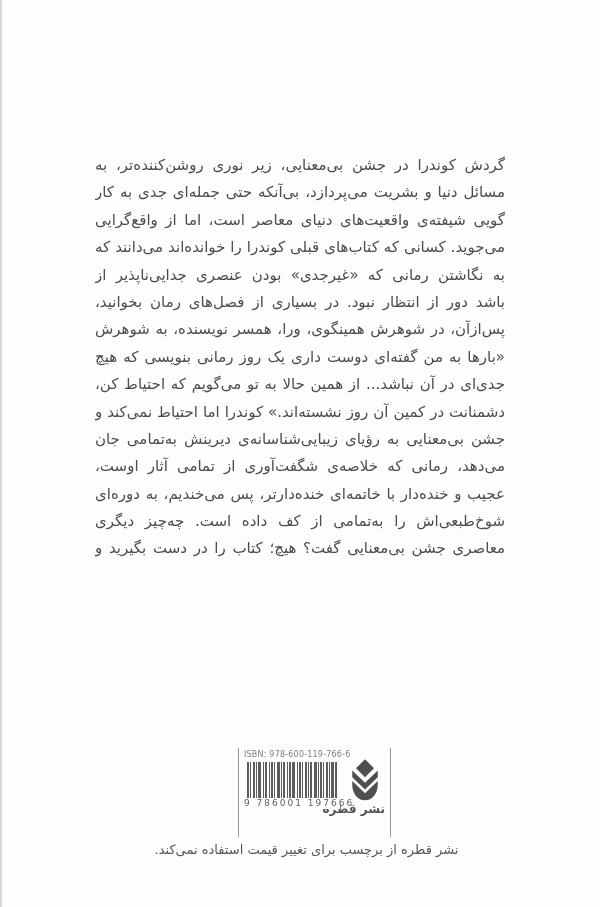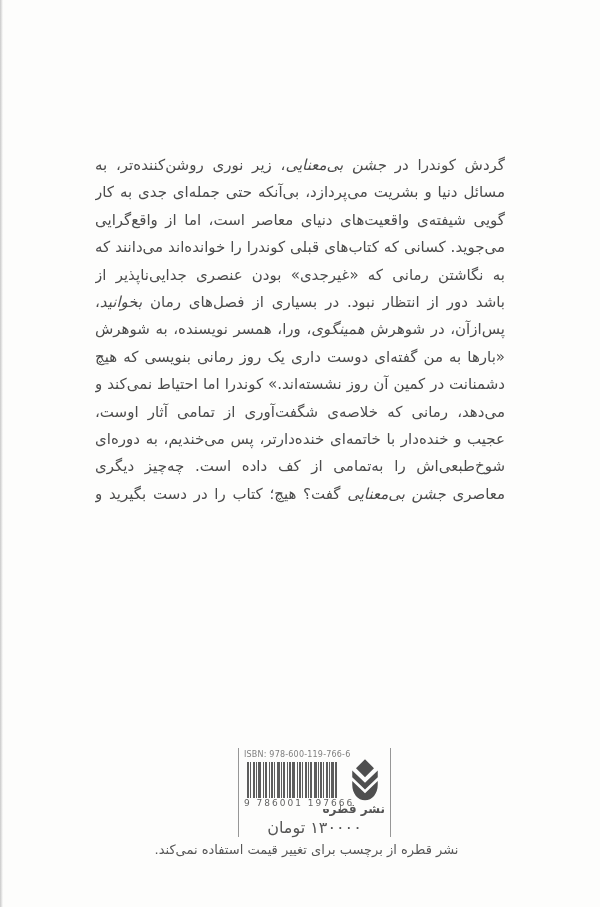--- a/index.html
+++ b/index.html
@@ -21,21 +21,21 @@
     color:#4c4c4c;
     font-size:15px;
   }
   .synopsis .line{
     height:27.4px;
     line-height:27.4px;
     text-align:justify;
     text-align-last:justify;
     overflow:hidden;
   }
-  .synopsis .it{font-style:italic;}
+  .synopsis .it{}
   
   .barcode-block{
     position:absolute;
     left:238px;top:748px;
     width:153px;height:89px;
     box-sizing:border-box;
     border-left:1px solid #979797;
     border-right:1px solid #979797;
     padding-top:2px;
   }
@@ -82,21 +82,23 @@
 
   <div class="synopsis" dir="rtl">
       <div class="line"><span>گردش کوندرا در </span><span class="it">جشن بی‌معنایی</span><span>، زیر نوری روشن‌کننده‌تر، به مهم‌ترین</span></div>
       <div class="line"><span>مسائل دنیا و بشریت می‌پردازد، بی‌آنکه حتی جمله‌ای جدی به کار برد،</span></div>
       <div class="line"><span>گویی شیفته‌ی واقعیت‌های دنیای معاصر است، اما از واقع‌گرایی دوری</span></div>
       <div class="line"><span>می‌جوید. کسانی که کتاب‌های قبلی کوندرا را خوانده‌اند می‌دانند که میل</span></div>
       <div class="line"><span>به نگاشتن رمانی که «غیرجدی» بودن عنصری جدایی‌ناپذیر از پیکره‌ی آن</span></div>
       <div class="line"><span>باشد دور از انتظار نبود. در بسیاری از فصل‌های رمان </span><span class="it">بخوانید</span><span>، گوته و</span></div>
       <div class="line"><span>پس‌ازآن، در شوهرش </span><span class="it">همینگوی</span><span>، ورا، همسر نویسنده، به شوهرش می‌گوید:</span></div>
       <div class="line"><span>«بارها به من گفته‌ای دوست داری یک روز رمانی بنویسی که هیچ کلمه‌ی</span></div>
+      <div class="line"><span>جدی‌ای در آن نباشد... از همین حالا به تو می‌گویم که احتیاط کن،</span></div>
       <div class="line"><span>دشمنانت در کمین آن روز نشسته‌اند.» کوندرا اما احتیاط نمی‌کند و در</span></div>
+      <div class="line"><span class="it">جشن بی‌معنایی</span><span> به رؤیای زیبایی‌شناسانه‌ی دیرینش به‌تمامی جان</span></div>
       <div class="line"><span>می‌دهد، رمانی که خلاصه‌ی شگفت‌آوری از تمامی آثار اوست، خلاصه‌ای</span></div>
       <div class="line"><span>عجیب و خنده‌دار با خاتمه‌ای خنده‌دارتر، پس می‌خندیم، به دوره‌ای که در</span></div>
       <div class="line"><span>شوخ‌طبعی‌اش را به‌تمامی از کف داده است. چه‌چیز دیگری می‌توان</span></div>
       <div class="line"><span>معاصر‌ی </span><span class="it">جشن بی‌معنایی</span><span> گفت؟ هیچ؛ کتاب را در دست بگیرید و بخوانید!</span></div>
     </div>
 
   <div class="barcode-block">
     <div class="bc-row">
       <div class="bc-col">
         <div class="isbn">ISBN: 978-600-119-766-6</div>
@@ -138,18 +140,17 @@
         <svg width="34" height="42" viewBox="0 0 36 44">
           <g fill="#4f4f4f">
             <path d="M18,0 L27.5,9.5 L18,19 L8.5,9.5 Z"></path>
             <path d="M4.5,12 L18,25 L31.5,12 L31.5,19 L18,32 L4.5,19 Z"></path>
             <path d="M4.5,23 L18,36 L31.5,23 L31.5,27 C31.5,36.5 25.5,43.5 18,43.5 C10.5,43.5 4.5,36.5 4.5,27 Z"></path>
           </g>
         </svg>
         <div class="logo-caption" dir="rtl">نشر قطره</div>
       </div>
     </div>
-    <div class="price" dir="rtl">۱۳۰۰۰۰ تومان</div>
   </div>
 
   <div class="footer-note" dir="rtl">نشر قطره از برچسب برای تغییر قیمت استفاده نمی‌کند.</div>
 
 </div>
 
 </body></html>

